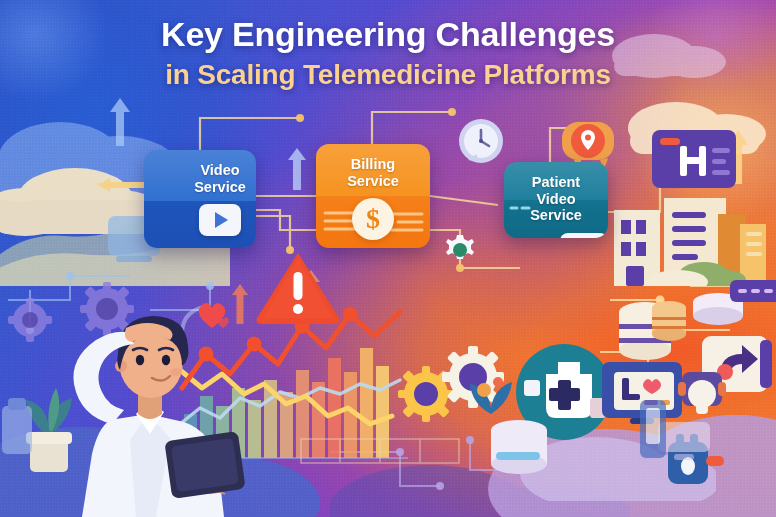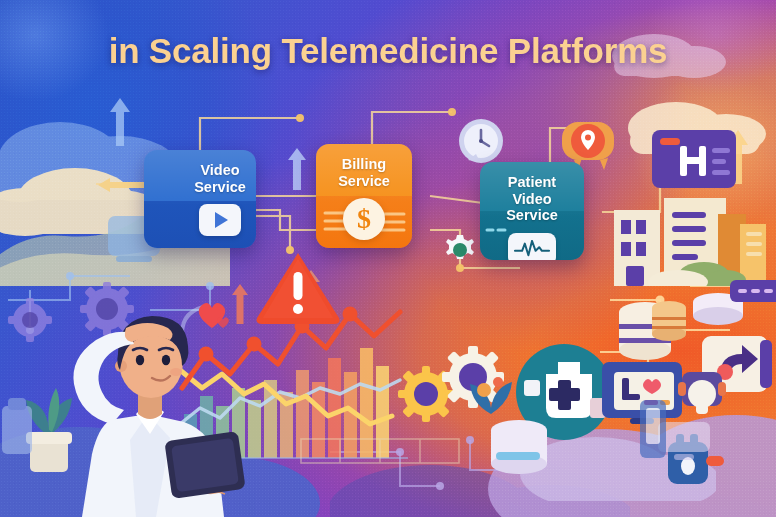--- a/index.html
+++ b/index.html
@@ -42,23 +42,23 @@
   .title-wrap{
     position:absolute; left:0; right:0; top:14px; text-align:center; z-index:40;
     pointer-events:none;
   }
   .title-main{
     font-size:34px; font-weight:bold; color:#ffffff; letter-spacing:-0.2px;
     text-shadow:0 2px 6px rgba(20,18,80,.45);
     line-height:1.18;
   }
   .title-sub{
-    font-size:35px; font-weight:bold; color:#fbd191; letter-spacing:-0.2px;
+    font-size:28px; font-weight:bold; color:#fbd191; letter-spacing:-0.2px;
     text-shadow:0 2px 6px rgba(20,18,80,.45);
-    line-height:1.2; margin-top:16px;
+    line-height:1.2; margin-top:4px;
   }
 
   
   .circuit{ position:absolute; inset:0; z-index:12; }
 
   
   .card{
     position:absolute; border-radius:13px; z-index:30;
     box-shadow:0 7px 18px rgba(25,15,70,.35);
     display:flex; flex-direction:column; align-items:center;
@@ -74,24 +74,24 @@
   .card .glyph{
     margin-top:9px; z-index:2;
   }
   .card .sheen{
     position:absolute; left:0; right:0; top:0; height:56%;
     background:linear-gradient(180deg, rgba(255,255,255,.13), rgba(255,255,255,0));
     pointer-events:none;
   }
   #card-video{ left:144px; top:150px; width:112px; height:98px;
     background:linear-gradient(180deg,#2f6fd0 0%,#2f6fd0 52%,#1f55bb 52%,#1d50b5 100%);padding-left:40px; }
-  #card-billing{ left:316px; top:144px; width:96px; height:104px;
+  #card-billing{ left:316px; top:144px; width:114px; height:104px;
     background:linear-gradient(180deg,#f6921e 0%,#f6921e 50%,#f5801a 50%,#f4760f 100%); }
-  #card-patient{ left:480px; top:162px; width:104px; height:98px;
-    background:linear-gradient(180deg,#1b7e9c 0%,#1b7e9c 50%,#13728f 50%,#106a86 100%); }
+  #card-patient{ left:504px; top:162px; width:104px; height:76px;
+    background:linear-gradient(180deg,#1b7e9c 0%,#1b7e9c 50%,#13728f 50%,#106a86 100%);align-items:flex-end; }
 
   .glyph-box{
     width:42px; height:32px; background:#f4f6fb; border-radius:8px;
     display:flex; align-items:center; justify-content:center;
     box-shadow:0 2px 5px rgba(0,0,0,.18);
   }
   .play-tri{
     width:0;height:0;border-left:13px solid #3f74d6;
     border-top:8px solid transparent;border-bottom:8px solid transparent;
     margin-left:3px;
@@ -676,17 +676,18 @@
     <rect x="2" y="8" width="30" height="48" rx="5" fill="#9fb6e8"></rect>
     <rect x="8" y="0" width="18" height="12" rx="4" fill="#8aa4de"></rect>
   </svg>
 
   <svg class="ic" style="left:638px;top:398px;width:30px;height:62px;opacity:.7;" viewBox="0 0 30 62">
     <rect x="2" y="2" width="26" height="58" rx="6" fill="#4a6fc0"></rect>
     <rect x="8" y="10" width="14" height="36" rx="3" fill="#d8e4f8"></rect>
   </svg>
 
   <div class="title-wrap">
+    <div class="title-main">Key Engineering Challenges</div>
     <div class="title-sub">in Scaling Telemedicine Platforms</div>
   </div>
 
   <div class="grain"></div>
 </div>
 
 </body></html>

